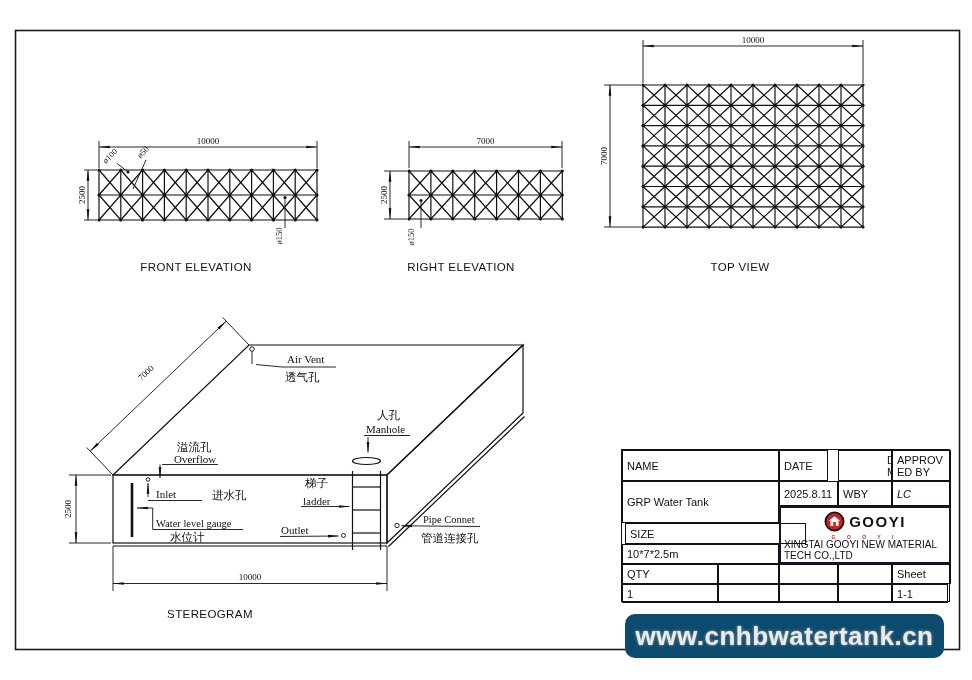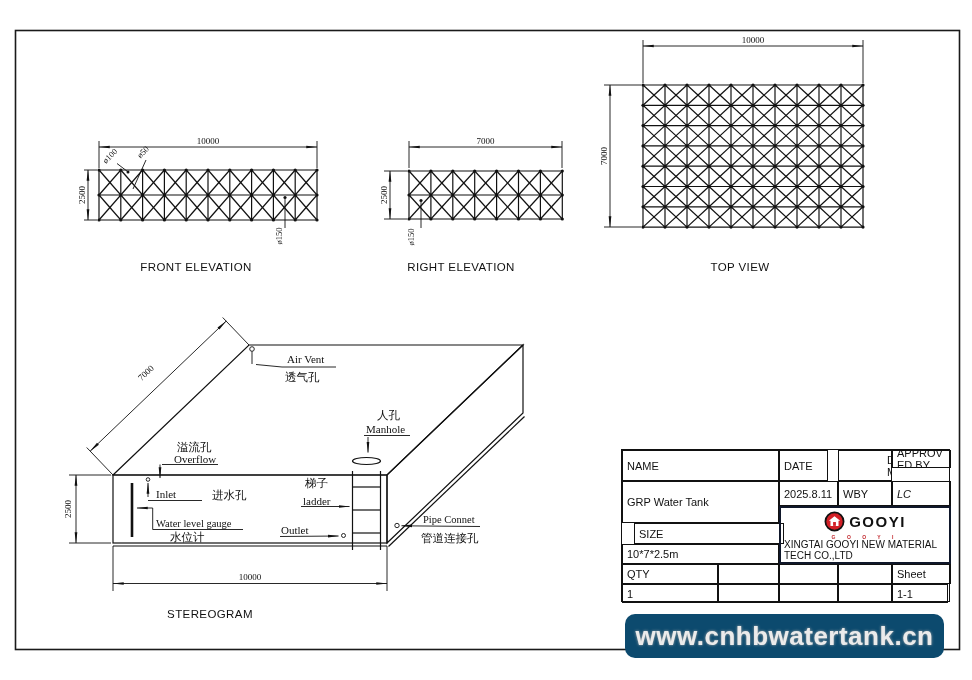--- a/index.html
+++ b/index.html
@@ -582,28 +582,28 @@
 
 <div class="view-title" style="left:111px;top:261px;">FRONT ELEVATION</div>
 <div class="view-title" style="left:376px;top:261px;">RIGHT ELEVATION</div>
 <div class="view-title" style="left:655px;top:261px;">TOP VIEW</div>
 <div class="view-title" style="left:125px;top:608px;">STEREOGRAM</div>
 
 <div id="tblock">
   <div class="cell" style="left:0;top:0;width:157px;height:31px;">NAME</div>
   <div class="cell" style="left:157px;top:0;width:49px;height:31px;">DATE</div>
   <div class="cell" style="left:216px;top:0;width:54px;height:31px;padding-left:48px;">DRAFT MAN</div>
-  <div class="cell break" style="left:270px;top:0;width:59px;height:18px;">APPROVED BY</div>
+  <div class="cell break" style="left:270px;top:0;width:59px;height:31px;">APPROVED BY</div>
 
   <div class="cell" style="left:0;top:31px;width:157px;height:42px;">GRP Water Tank</div>
   <div class="cell" style="left:157px;top:31px;width:59px;height:25px;">2025.8.11</div>
   <div class="cell" style="left:216px;top:31px;width:54px;height:25px;">WBY</div>
   <div class="cell" style="left:270px;top:31px;width:59px;height:25px;font-style:italic;">LC</div>
 
-  <div class="cell" style="left:12px;top:73px;width:150px;height:21px;">SIZE</div>
+  <div class="cell" style="left:3px;top:73px;width:181px;height:21px;">SIZE</div>
   <div class="cell" style="left:0;top:94px;width:157px;height:20px;">10*7*2.5m</div>
 
   <div class="logo-wrap">
     <div class="logo-row">
       <svg width="21" height="21" viewBox="0 0 24 24">
         <circle cx="12" cy="12" r="10.4" fill="#d21f26" stroke="#111" stroke-width="2"></circle>
         <path d="M12,6 L18.5,11.2 L16.6,11.2 L16.6,17 L7.4,17 L7.4,11.2 L5.5,11.2 Z" fill="#ffffff"></path>
         <rect x="10.4" y="12.6" width="3.2" height="4.4" fill="#d21f26"></rect>
       </svg>
       <span class="logo-text">GOOYI</span>

